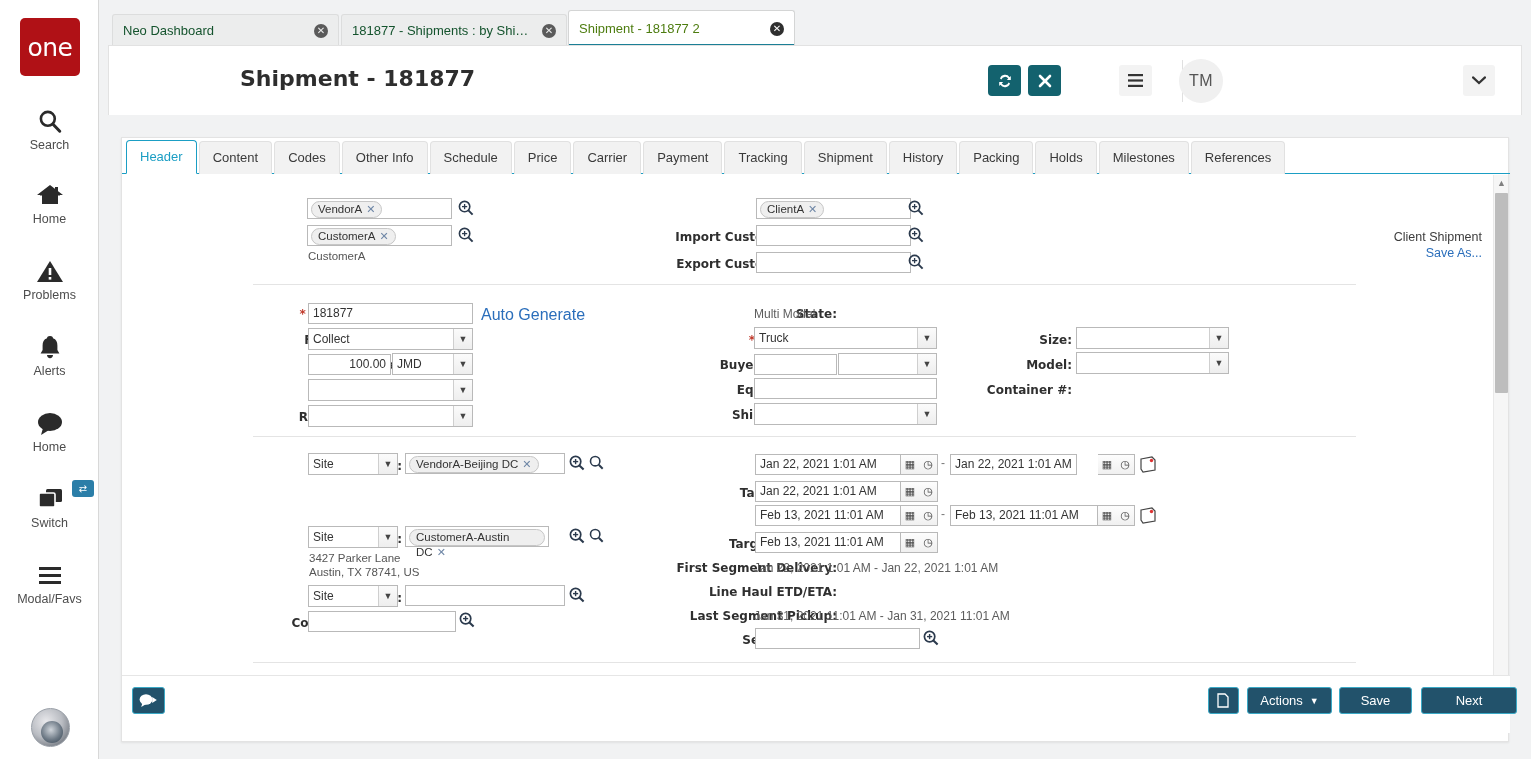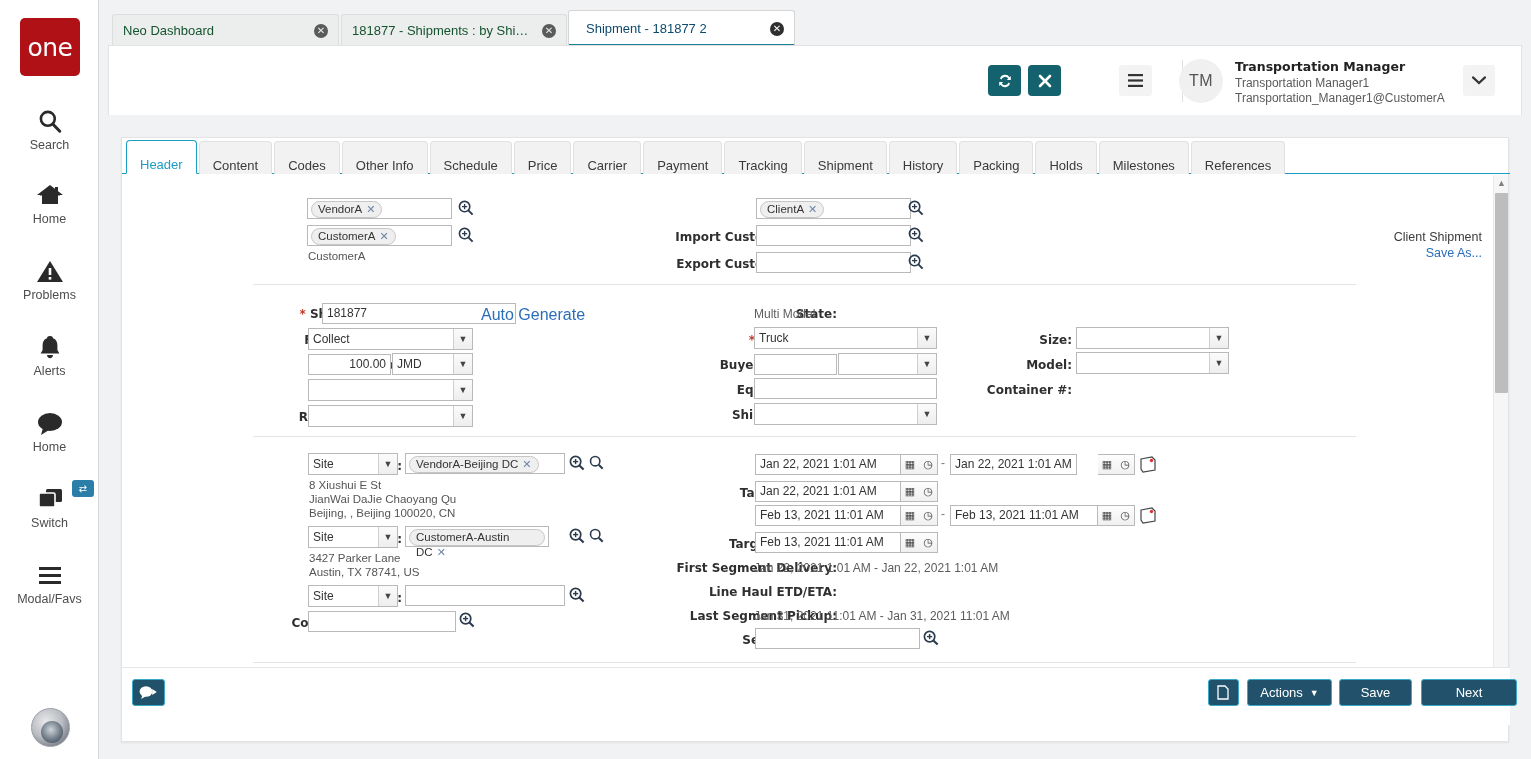--- a/index.html
+++ b/index.html
@@ -81,21 +81,21 @@
     padding: 0 10px;
     cursor: pointer;
     overflow: hidden;
   }
   .doc-tab .t-label {
     font-size: 13px; color: #14532d;
     white-space: nowrap; overflow: hidden; text-overflow: ellipsis;
     flex: 1;
   }
   .doc-tab.active { background: #ffffff; border-color: #d4d5d5; height: 36px; top: 10px; }
-  .doc-tab.active .t-label { color: #0c4a6e; margin-left: 7px; }
+  .doc-tab.active .t-label { color: #4d7c0f; }
   .doc-tab.active::after{
     content:""; position:absolute; left:0; right:0; bottom:0; height:2px; background:#1b7f96;
   }
   .tab-close {
     width: 14px; height: 14px; margin-left: 10px;
     border-radius: 50%; background: #5a5a5a;
     color: #eceded; font-size: 10px; line-height: 14px;
     text-align: center; flex: 0 0 auto; cursor: pointer;
     font-family: "DejaVu Sans", sans-serif;
   }
@@ -161,21 +161,21 @@
   }
   
   #tabs-row {
     position:absolute; left: 0; top: 0; width: 1388px; height: 36px;
     border-bottom: 1px solid #1b9ec4;
     padding-left: 2px;
   }
   .ntab {
     position:relative; float:left;
     height: 33px; margin-top: 3px; margin-left: 2px;
-    padding: 8px 13px;
+    padding: 0 13px;
     background:#f2f2f2;
     border: 1px solid #e1e1e1; border-bottom:none;
     border-radius: 4px 4px 0 0;
     font-size: 13px; color:#3a3a3a;
     line-height: 32px;
     cursor:pointer;
   }
   .ntab.active {
     background:#ffffff;
     color:#1b9ec4;
@@ -251,21 +251,21 @@
     border:1px solid #b9b9b9; border-left:none;
     background:linear-gradient(#fdfdfd,#f0f0f0);
     display:flex; align-items:center; justify-content:center;
     font-size:11px; color:#4a4a4a; cursor:pointer;
   }
   .date-dash { position:absolute; font-size:12px; color:#777; }
   .cal-red { position:absolute; width:18px; height:18px; cursor:pointer; }
 
   
   #bottom-bar {
-    position:absolute; left:0; bottom:16px; width: 1388px; height: 58px;
+    position:absolute; left:0; bottom:8px; width: 1388px; height: 58px;
     background:#ffffff; border-top:1px solid #e6e6e6;
   }
   .bb-btn {
     position:absolute; top: 11px; height: 27px;
     background:#22526b; color:#fff;
     border: 1px solid #3aa9c6;
     border-radius:3px;
     font-size: 13px;
     display:flex; align-items:center; justify-content:center;
     cursor:pointer;
@@ -371,20 +371,21 @@
       <span class="t-label">181877 - Shipments : by Shipme...</span>
       <span class="tab-close">✕</span>
     </div>
     <div class="doc-tab active" style="left:469px; width:227px">
       <span class="t-label">Shipment - 181877 2</span>
       <span class="tab-close">✕</span>
     </div>
   </div>
 
   <div id="page-header">
+    <div id="page-title">Shipment - 181877</div>
 
     <div class="hdr-sq-btn" style="left:879px">
       <svg width="16" height="16" viewBox="0 0 16 16">
           <path d="M3 5.4 A5.4 5.4 0 0 1 12.6 4.2 L13.8 3 L13.8 7 L9.8 7 L11.3 5.6 A3.9 3.9 0 0 0 4.4 6.4 Z" fill="#fff"></path>
           <path d="M13 10.6 A5.4 5.4 0 0 1 3.4 11.8 L2.2 13 L2.2 9 L6.2 9 L4.7 10.4 A3.9 3.9 0 0 0 11.6 9.6 Z" fill="#fff"></path>
         </svg>
     </div>
     <div class="hdr-sq-btn" style="left:919px">
       <svg width="14" height="14" viewBox="0 0 14 14">
           <line x1="2" y1="2" x2="12" y2="12" stroke="#fff" stroke-width="2.6" stroke-linecap="round"></line>
@@ -399,25 +400,20 @@
           <rect x="0" y="0" width="15" height="2.2" fill="#333"></rect>
           <rect x="0" y="5.4" width="15" height="2.2" fill="#333"></rect>
           <rect x="0" y="10.8" width="15" height="2.2" fill="#333"></rect>
         </svg>
     </div>
 
     <div id="avatar-circle">
       <span>TM</span>
     </div>
 
-    <div id="user-block">
-      <div id="user-name">Transportation Manager</div>
-      <div id="user-sub1">Transportation Manager1</div>
-      <div id="user-sub2">Transportation_Manager1@CustomerA</div>
-    </div>
 
     <div id="user-caret">
       <svg width="14" height="9" viewBox="0 0 14 9">
           <path d="M1 1.4 L7 7 L13 1.4" fill="none" stroke="#333" stroke-width="2.2" stroke-linecap="round"></path>
         </svg>
     </div>
   </div>
 
   <div id="content-card">
 
@@ -504,21 +500,21 @@
             <circle cx="6.6" cy="6.6" r="5.2" fill="none" stroke="#2b3a4d" stroke-width="1.6"></circle>
             <line x1="4" y1="6.6" x2="9.2" y2="6.6" stroke="#2b3a4d" stroke-width="1.3"></line>
             <line x1="6.6" y1="4" x2="6.6" y2="9.2" stroke="#2b3a4d" stroke-width="1.3"></line>
             <line x1="10.4" y1="10.4" x2="14.6" y2="14.6" stroke="#2b3a4d" stroke-width="2"></line>
           </svg>
       </div>
 
       <div class="divider" style="top:109px"></div>
 
       <div class="lbl" style="left:105px; top:132px; width:175px"><span class="req">*</span> <span>Shipment No:</span></div>
-      <div class="tbox" style="left:200px; top:128px; width:194px">181877</div>
+      <div class="tbox" style="left:186px; top:128px; width:165px">181877</div>
       <div style="position:absolute; left:359px; top:131px; font-size:16px; color:#2a6ebb; cursor:pointer">Auto Generate</div>
 
       <div class="lbl" style="left:105px; top:158px; width:175px">Freight Terms:</div>
       <div class="sel" style="left:186px; top:153px; width:165px">
         <span>Collect</span>
         <span class="arrowbox">▼</span>
       </div>
 
       <div class="lbl" style="left:105px; top:183px; width:175px">Allowance:</div>
       <div class="tbox num" style="left:186px; top:179px; width:83px">100.00</div>
@@ -595,25 +591,20 @@
             <line x1="4" y1="6.6" x2="9.2" y2="6.6" stroke="#2b3a4d" stroke-width="1.4"></line>
             <line x1="6.6" y1="4" x2="6.6" y2="9.2" stroke="#2b3a4d" stroke-width="1.4"></line>
             <line x1="10.4" y1="10.4" x2="14.6" y2="14.6" stroke="#2b3a4d" stroke-width="2.1"></line>
           </svg>
       </div>
       <div class="mag" style="left:467px; top:280px">
         <svg width="15" height="15" viewBox="0 0 16 16">
             <circle cx="6.6" cy="6.6" r="5" fill="none" stroke="#2b3a4d" stroke-width="1.7"></circle>
             <line x1="10.4" y1="10.4" x2="14.6" y2="14.6" stroke="#2b3a4d" stroke-width="2.1"></line>
           </svg>
-      </div>
-      <div class="sub-txt" style="left:187px; top:303px">
-        <div>8 Xiushui E St</div>
-        <div>JianWai DaJie Chaoyang Qu</div>
-        <div>Beijing, , Beijing 100020, CN</div>
       </div>
 
       <div class="lbl" style="left:105px; top:357px; width:175px"><span class="req">*</span> <span>Ship To:</span></div>
       <div class="sel" style="left:186px; top:351px; width:90px">
         <span>Site</span>
         <span class="arrowbox">▼</span>
       </div>
       <div class="chip-field" style="left:283px; top:351px; width:144px">
         <span class="chip"><span>CustomerA-Austin DC</span><span class="x">✕</span></span>
       </div>

